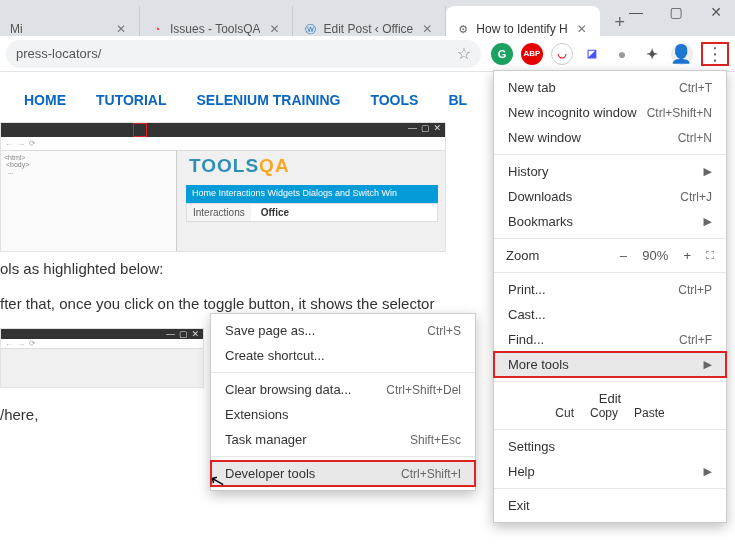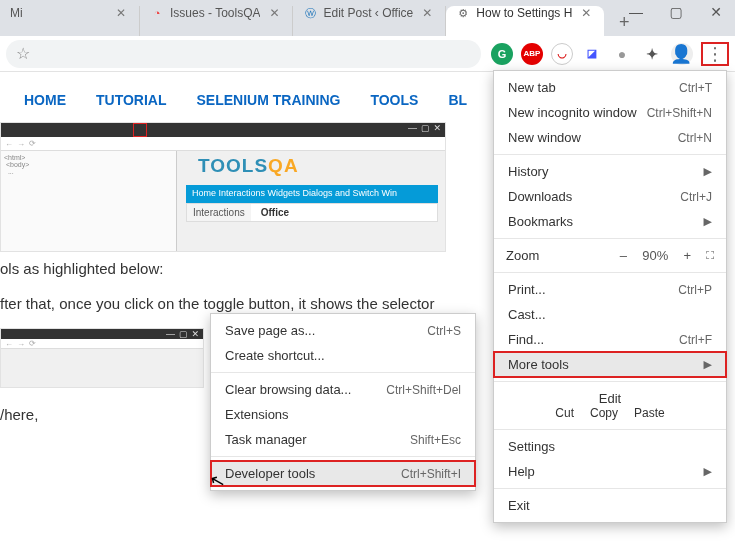--- a/index.html
+++ b/index.html
@@ -30,21 +30,21 @@
   
   .tab-strip {
     display: flex;
     align-items: flex-end;
     padding: 4px 0 0 0;
     background: #dee1e6;
     height: 36px;
   }
   .tab {
     display: flex;
-    align-items: flex-start;
+    align-items: flex-end;
     gap: 6px;
     height: 30px;
     padding: 0 10px;
     border-top-left-radius: 8px;
     border-top-right-radius: 8px;
     font-size: 12px;
     color: #555;
     max-width: 180px;
     min-width: 140px;
     white-space: nowrap;
@@ -152,21 +152,21 @@
   .img-placeholder .topbar {
     height: 14px; background: #333;
     display:flex; justify-content:flex-end; padding:0 4px;
   }
   .img-placeholder .topbar span{ color:#ddd; font-size:9px; margin-left:4px;}
   .img-placeholder .browserbar {
     height: 14px; background:#fff; border-bottom:1px solid #ddd;
     display:flex; align-items:center; gap:4px; padding:0 4px; font-size:8px; color:#aaa;
   }
   .img-placeholder .toolsqa {
-    position:absolute; left:197px; top:32px;
+    position:absolute; left:188px; top:32px;
     font-size:19px; font-weight:bold; color:#2f8fb6; letter-spacing:1px;
   }
   .img-placeholder .toolsqa i{ color:#f9a825; font-style:normal;}
   .img-placeholder .bluebar{
     position:absolute; left:185px; top:62px; width:252px; height:18px;
     background:#059bd8; color:#fff; font-size:9px; padding:3px 6px;
   }
   .img-placeholder .widgets{
     position:absolute; left:185px; top:80px; width:252px;
     background:#fff; border:1px solid #ddd; font-size:10px;
@@ -279,28 +279,29 @@
     <span class="tab-title">Issues - ToolsQA</span>
     <span class="tab-close">✕</span>
   </div>
   <div class="tab dim">
     <span class="favicon wp">ⓦ</span>
     <span class="tab-title">Edit Post ‹ Office</span>
     <span class="tab-close">✕</span>
   </div>
   <div class="tab active">
     <span class="favicon gear">⚙</span>
-    <span class="tab-title">How to Settings H</span>
+    <span class="tab-title">How to Identify H</span>
     <span class="tab-close">✕</span>
   </div>
   <div class="newtab-btn">+</div>
 </div>
 
 <div class="toolbar-row">
   <div class="omnibox">
+    <span class="url">press-locators/</span>
     <span class="star">☆</span>
   </div>
   <div class="toolbar-icons">
     <span class="ticon green">G</span>
     <span class="ticon abp">ABP</span>
     <span class="ticon mc">◡</span>
     <span class="ticon blue">◪</span>
     <span class="ticon grey">●</span>
     <span class="ticon puzzle">✦</span>
     <span class="ticon avatar">👤</span>

